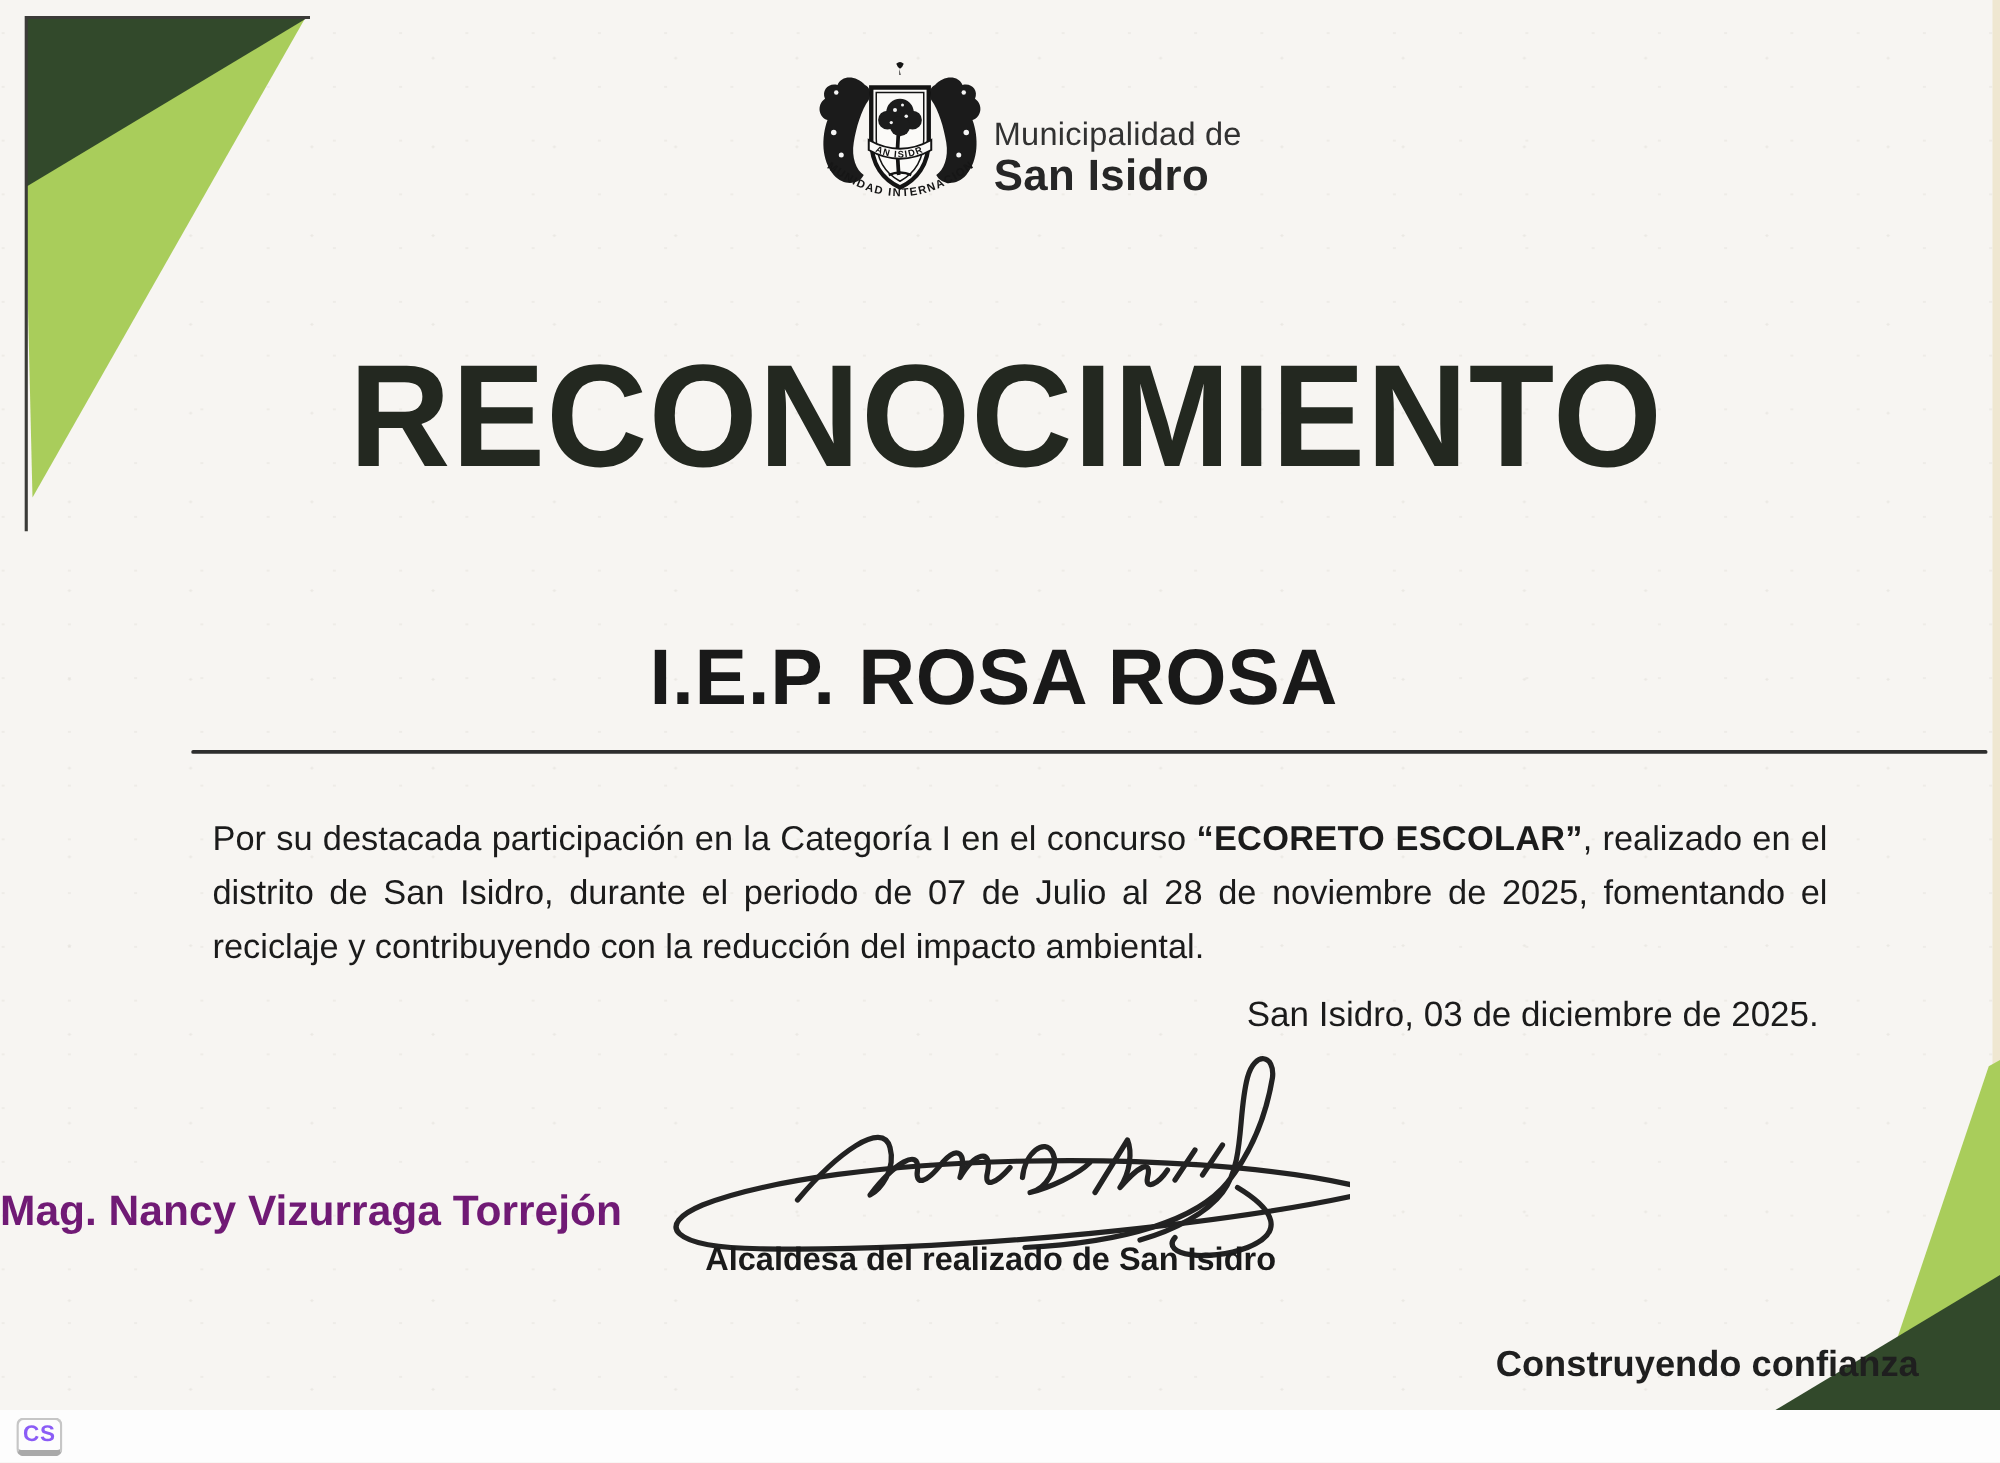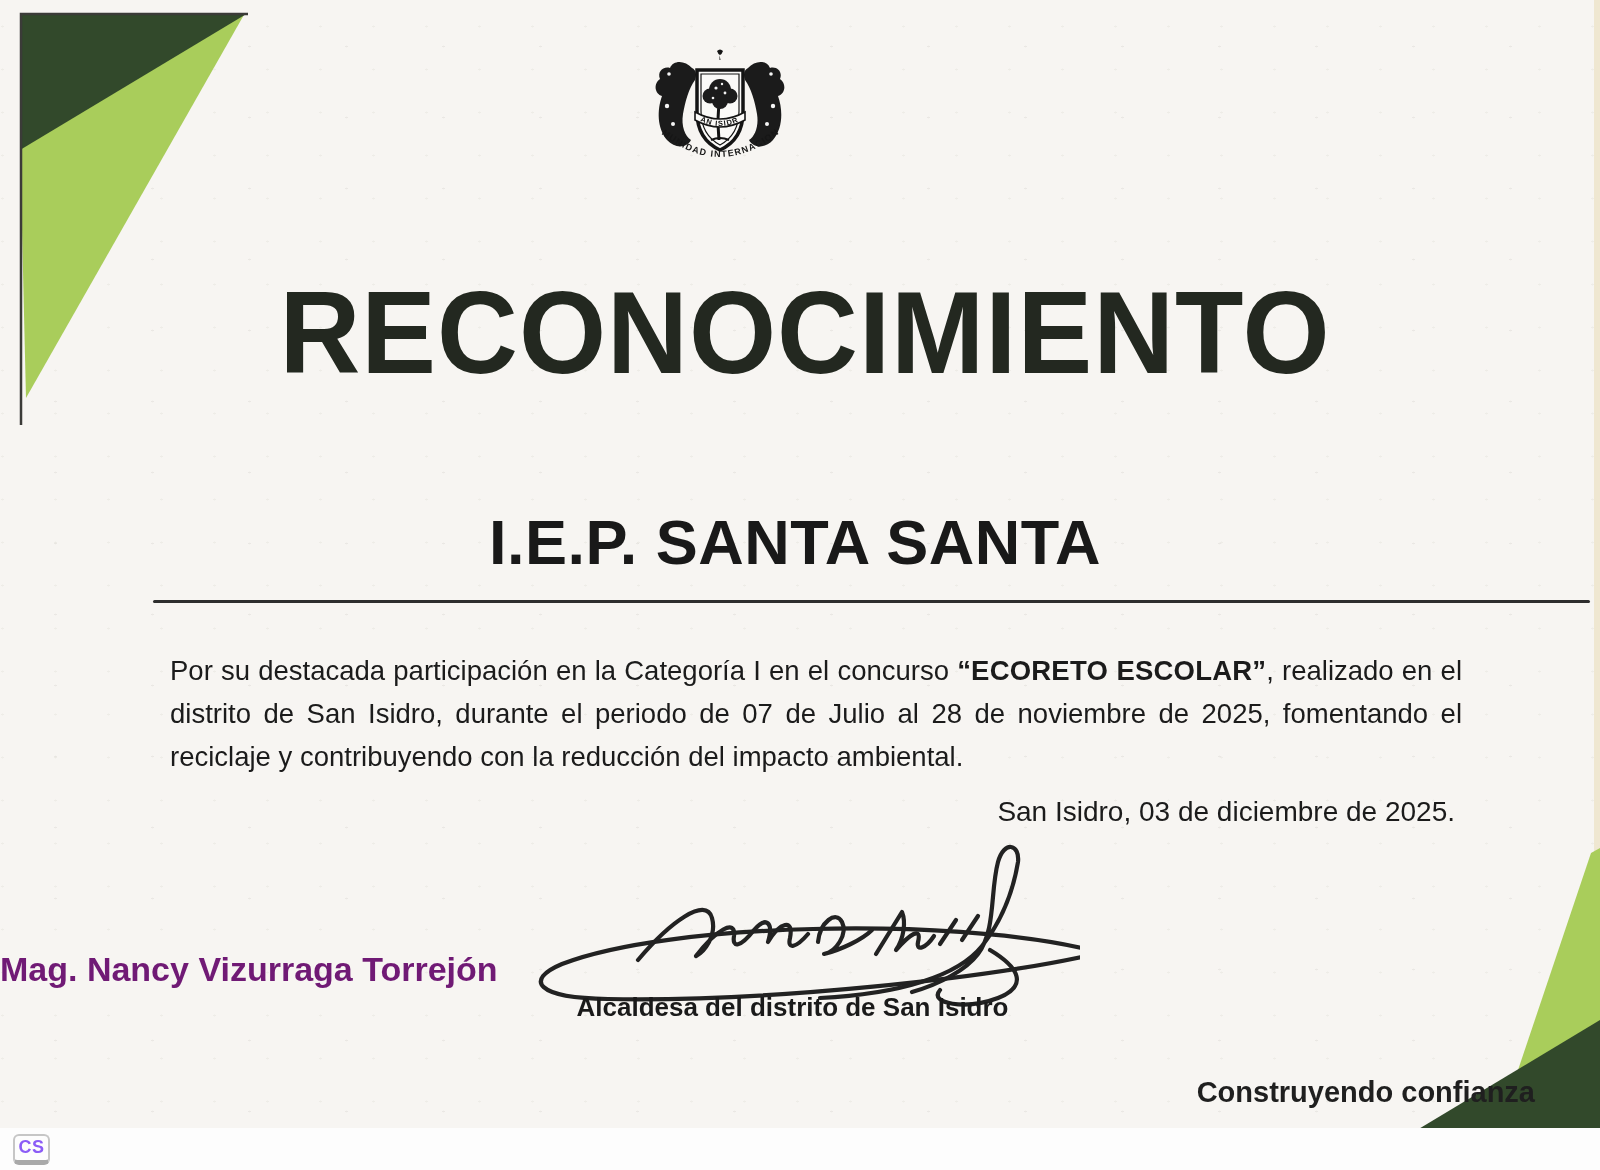--- a/index.html
+++ b/index.html
@@ -144,25 +144,29 @@
       <path id="bannerPath" d="M53 72 Q75 84 97 72"></path>
       <path id="mottoPath" d="M14 84 Q75 134 136 84"></path>
     </defs>
     <text font-size="7.5" font-weight="bold" fill="#111" letter-spacing="1">
       <textPath href="#bannerPath" startOffset="50%" text-anchor="middle">SAN ISIDRO</textPath>
     </text>
     <text font-size="9" font-weight="bold" fill="#161616" letter-spacing="1.2">
       <textPath href="#mottoPath" startOffset="50%" text-anchor="middle">COMUNIDAD INTERNACIONAL</textPath>
     </text>
   </svg>
+  <div class="org-text">
+    <div class="org-line1">Municipalidad de</div>
+    <div class="org-line2">San Isidro</div>
+  </div>
 </div>
 
 <div class="title">RECONOCIMIENTO</div>
 
-<div class="recipient">I.E.P. SANTA SANTA</div>
+<div class="recipient">I.E.P. ROSA ROSA</div>
 <div class="divider"></div>
 
 <p class="body-par"><span>Por su destacada participación en la Categoría I en el concurso </span><b>“ECORETO ESCOLAR”</b><span>, realizado en el distrito de San Isidro, durante el periodo de 07 de Julio al 28 de noviembre de 2025, fomentando el reciclaje y contribuyendo con la reducción del impacto ambiental.</span></p>
 
 <div class="date-line">San Isidro, 03 de diciembre de 2025.</div>
 
 <svg class="sig-svg" viewBox="0 0 560 195" aria-hidden="true">
   <g fill="none" stroke="#171717" stroke-width="4.2" stroke-linecap="round" stroke-linejoin="round" opacity="0.95">
 
     <path d="M562 122 C430 92, 150 96, 42 138 C4 154, 16 172, 88 173 C250 176, 470 152, 575 128"></path>
@@ -170,19 +174,19 @@
     <path d="M118 134 C150 96, 186 70, 192 92 C197 110, 184 126, 176 130 C196 104, 216 92, 214 110 C212 122, 220 122, 234 104 C246 90, 254 96, 248 116 C260 96, 274 92, 270 112 C267 124, 276 122, 288 108"></path>
     <path d="M298 116 C300 96, 316 84, 322 96 C328 108, 316 126, 304 128 C320 124, 342 114, 352 104"></path>
     <path d="M356 128 L382 86 C386 96, 384 112, 376 124 C390 108, 402 100, 398 116 C396 126, 406 122, 414 110 M420 118 L436 94 M442 114 L458 90"></path>
 
     <path d="M300 172 C380 168, 438 150, 462 120 C484 92, 494 60, 498 36 C500 18, 484 14, 478 36 C470 66, 476 104, 458 128 C446 144, 420 158, 392 166"></path>
 
     <path d="M470 124 C500 142, 508 160, 478 172 C446 184, 408 178, 420 164"></path>
   </g>
 </svg>
 <div class="sig-name">Mag. Nancy Vizurraga Torrejón</div>
-<div class="sig-role">Alcaldesa del distrito de San Isidro</div>
+<div class="sig-role">Alcaldesa del realizado de San Isidro</div>
 
 <div class="slogan">Construyendo confianza</div>
 
 <div class="scanner-bar">
   <div class="cs-badge">CS</div>
 </div>
 
 </body></html>

